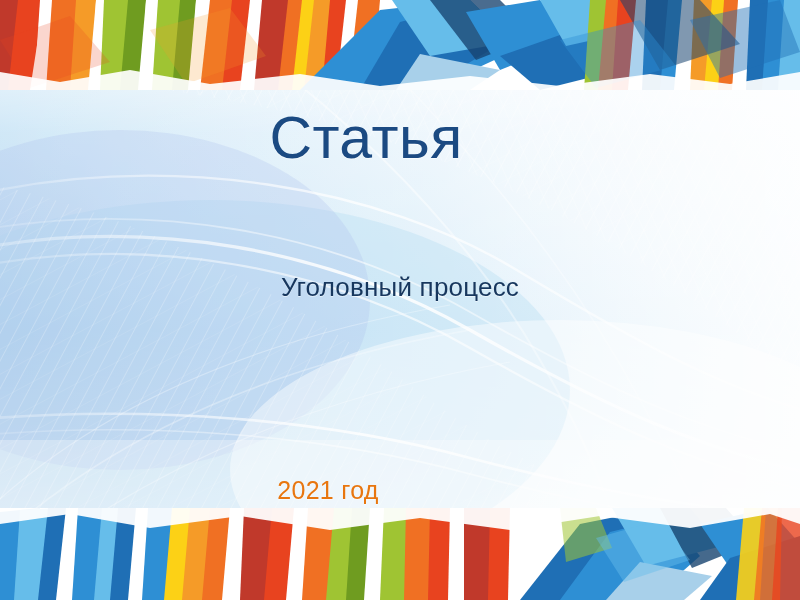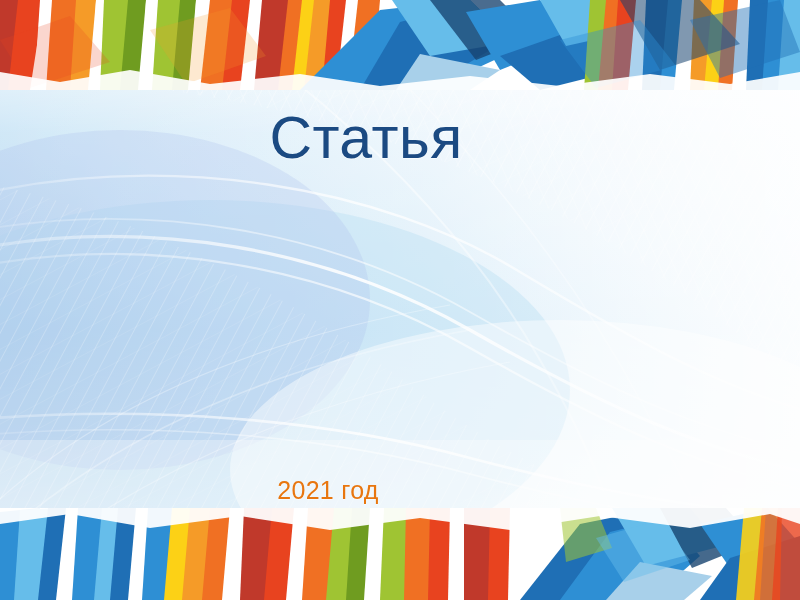--- a/index.html
+++ b/index.html
@@ -304,18 +304,21 @@
       </g>
 
       <polygon points="0,0 0,16 70,6 150,20 240,8 330,22 420,10 510,22 600,8 690,20 770,6 800,16 800,0" fill="#ffffff" opacity="0.94"></polygon>
     </svg>
   </div>
 
   <div class="title-block">
     <h1 class="slide-title">Статья</h1>
   </div>
 
+  <div class="subtitle-block">
+    <p class="slide-subtitle">Уголовный процесс</p>
+  </div>
 
   <div class="year-block">
     <p class="slide-year">2021 год</p>
   </div>
 
 </div>
 
 </body></html>

